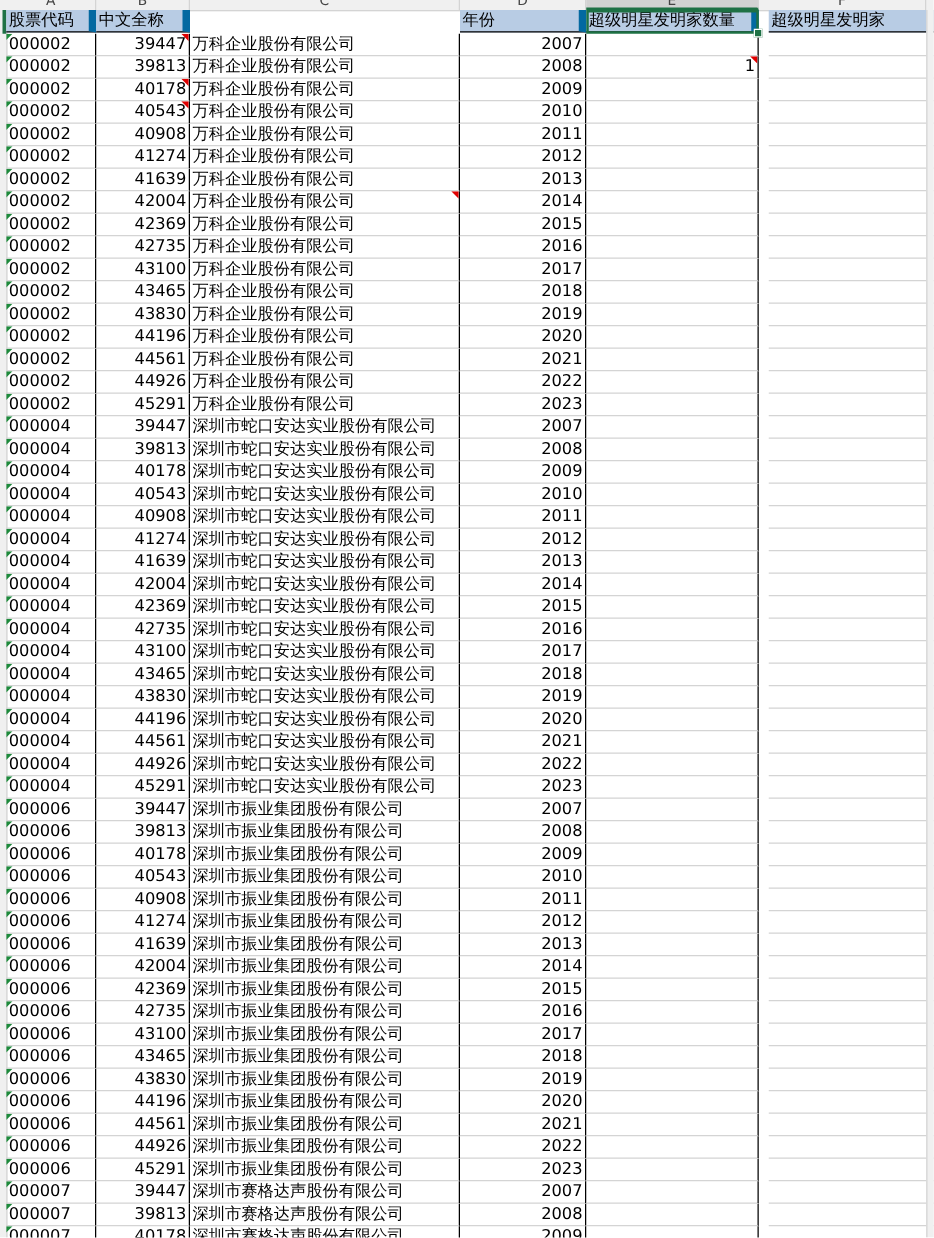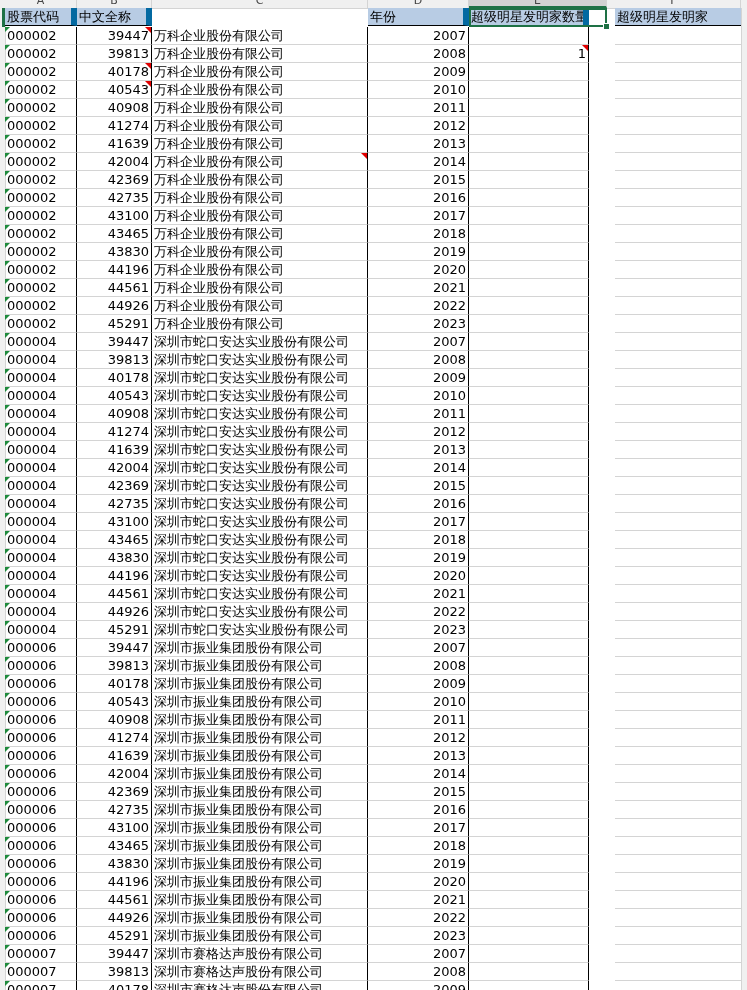--- a/index.html
+++ b/index.html
@@ -12,21 +12,21 @@
   .row { position:absolute; left:0; height:18px; }
   .cell { position:absolute; top:0; height:18px; box-sizing:border-box; border-right:1px solid #d4d4d4; border-bottom:1px solid #d4d4d4; line-height:17px; white-space:nowrap; overflow:hidden; padding:0 2px; }
   .data .cell { border-right:1px solid #000; border-bottom:1px solid #d4d4d4; }
   .hdr .cell { background:#b8cce4; border-right:6px solid #0369a1; border-bottom:1px solid #000; }
   .num { text-align:right; }
   .txt { text-align:left; }
   .cA { left:0; width:72px; }
   .cB { left:72px; width:75px; }
   .cC { left:147px; width:216px; }
   .cD { left:363px; width:101px; }
-  .cE { left:464px; width:120px; }
+  .cE { left:464px; width:138px; }
   .cF { left:610px; width:148px; }
   .tri-green { position:absolute; left:0; top:0; width:0; height:0; border-top:5px solid #1e8a3c; border-right:5px solid transparent; }
   .tri-red { position:absolute; right:0; top:0; width:0; height:0; border-top:6px solid #e00000; border-left:6px solid transparent; }
   .selbox { position:absolute; left:469px; top:8px; width:138px; height:19px; border:2px solid #1e7145; box-sizing:border-box; pointer-events:none; }
   .selhandle { position:absolute; left:603px; top:23px; width:5px; height:5px; background:#1e7145; border:1px solid #fff; }
   .leftbar { position:absolute; left:0; top:8px; width:5px; height:982px; background:#f0f0f0; border-right:1px solid #d4d4d4; }
   .leftbar .mark { position:absolute; left:2px; top:0; width:3px; height:19px; background:#1e7145; }
   .rightedge { position:absolute; left:741px; top:8px; width:6px; height:982px; background:#f0f0f0; border-left:1px solid #d4d4d4; }
 </style>
 </head>

